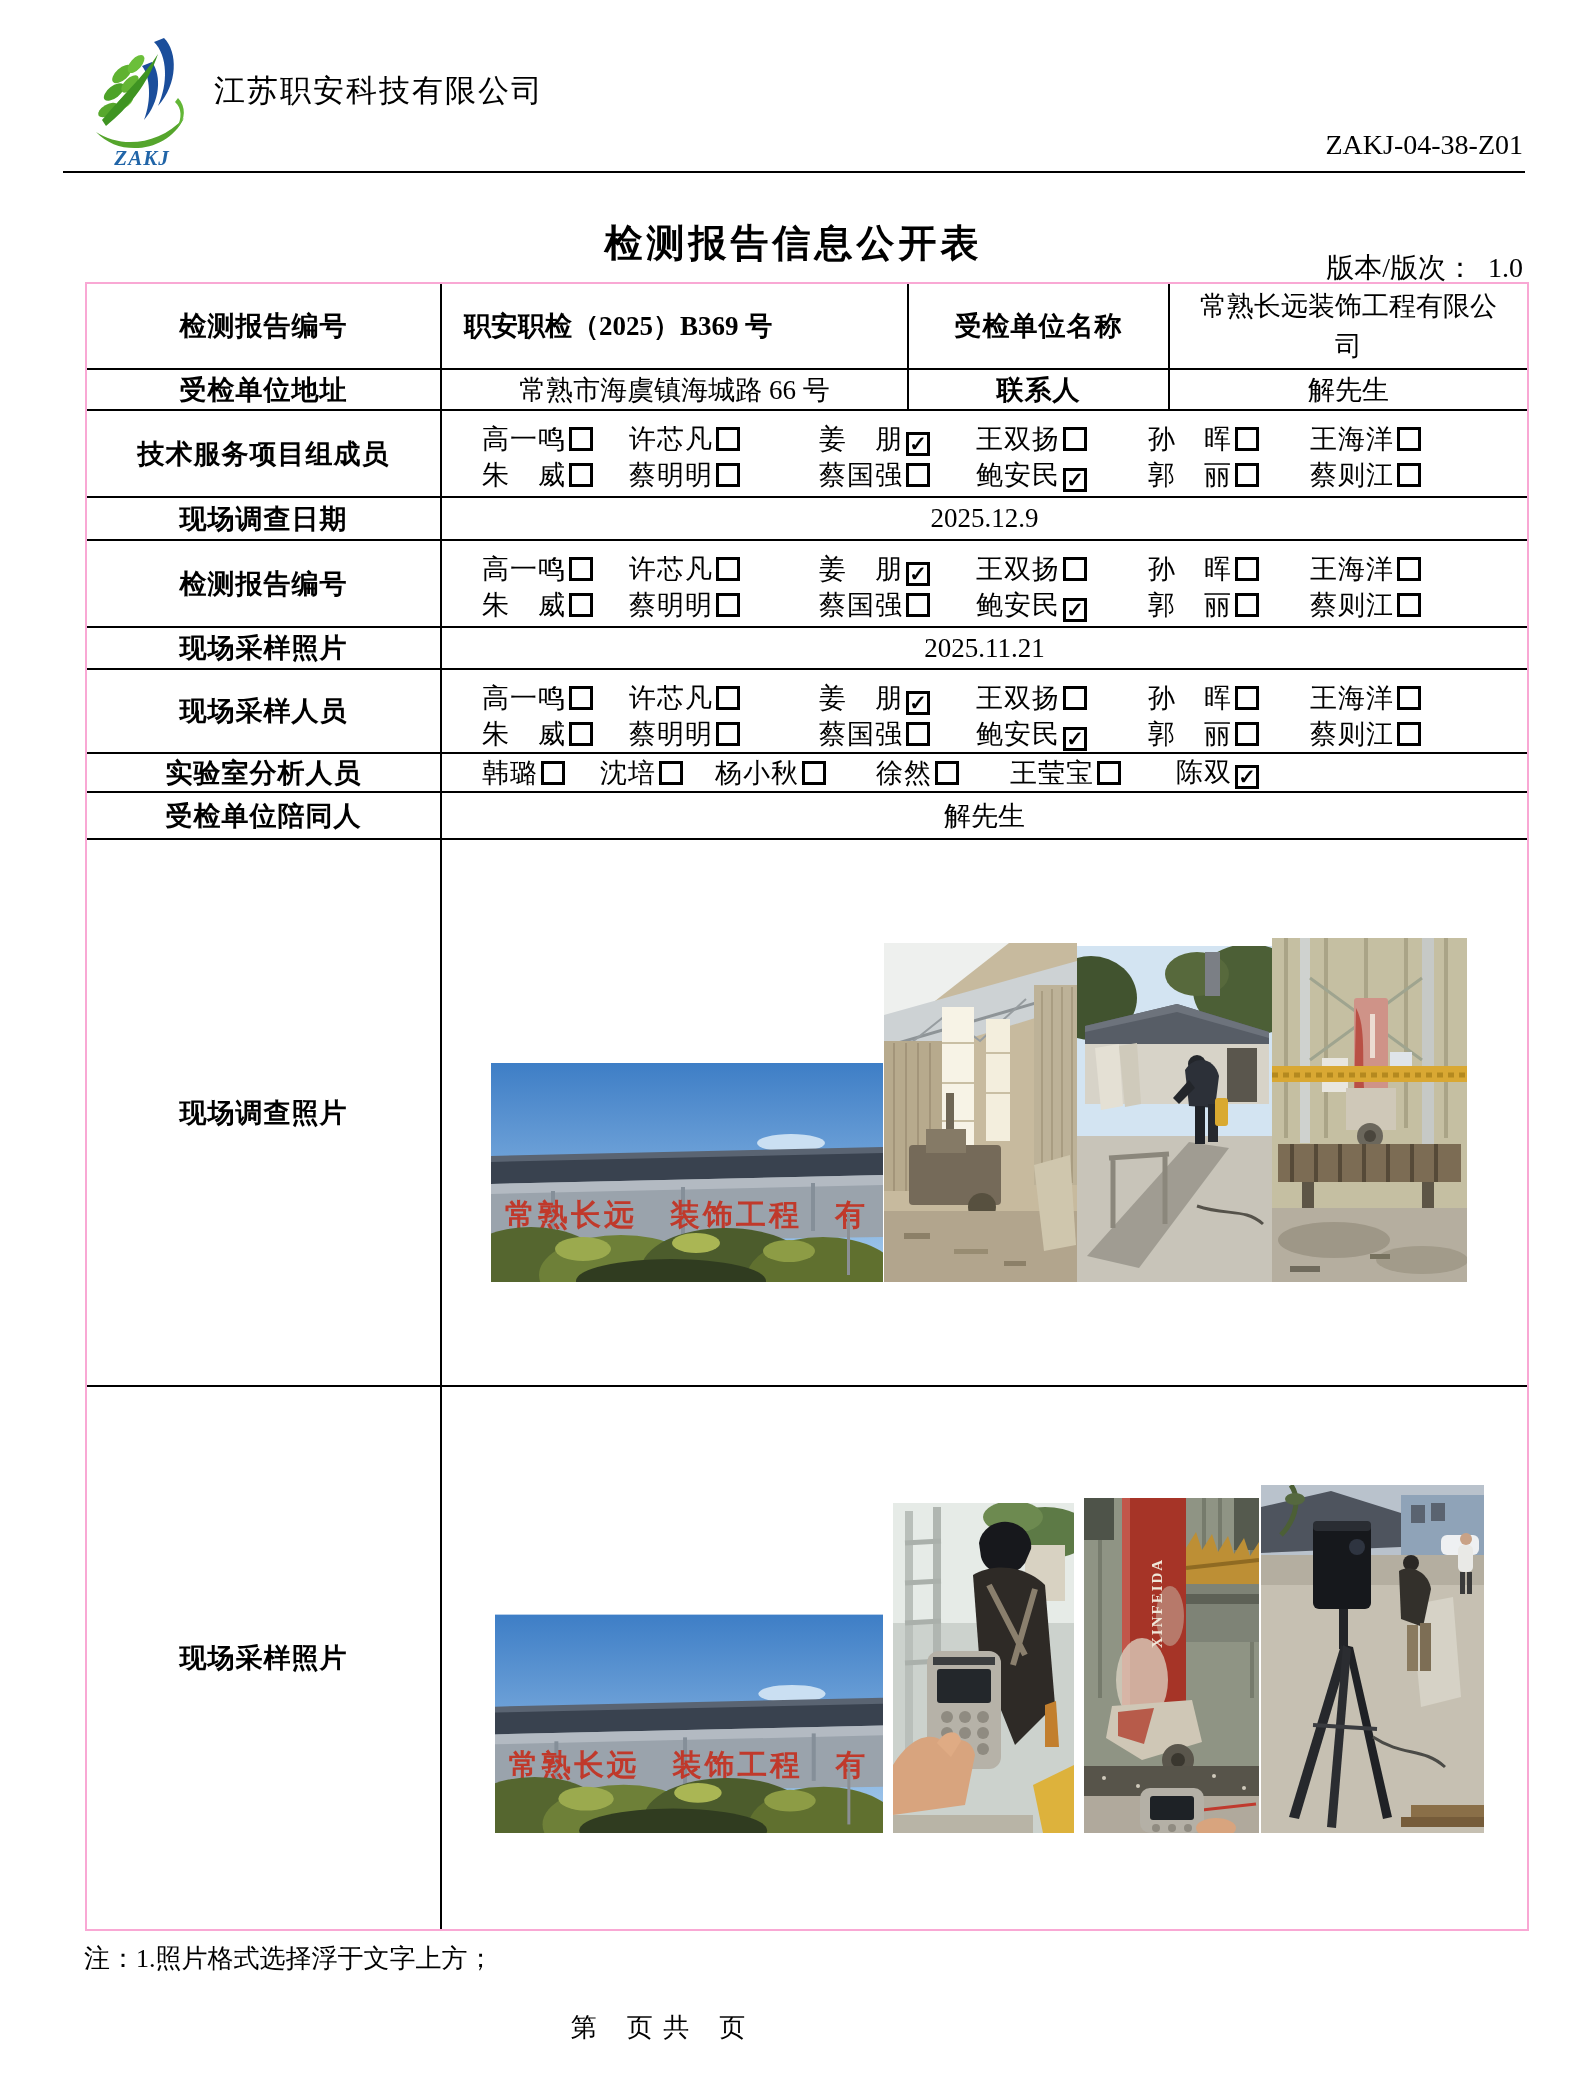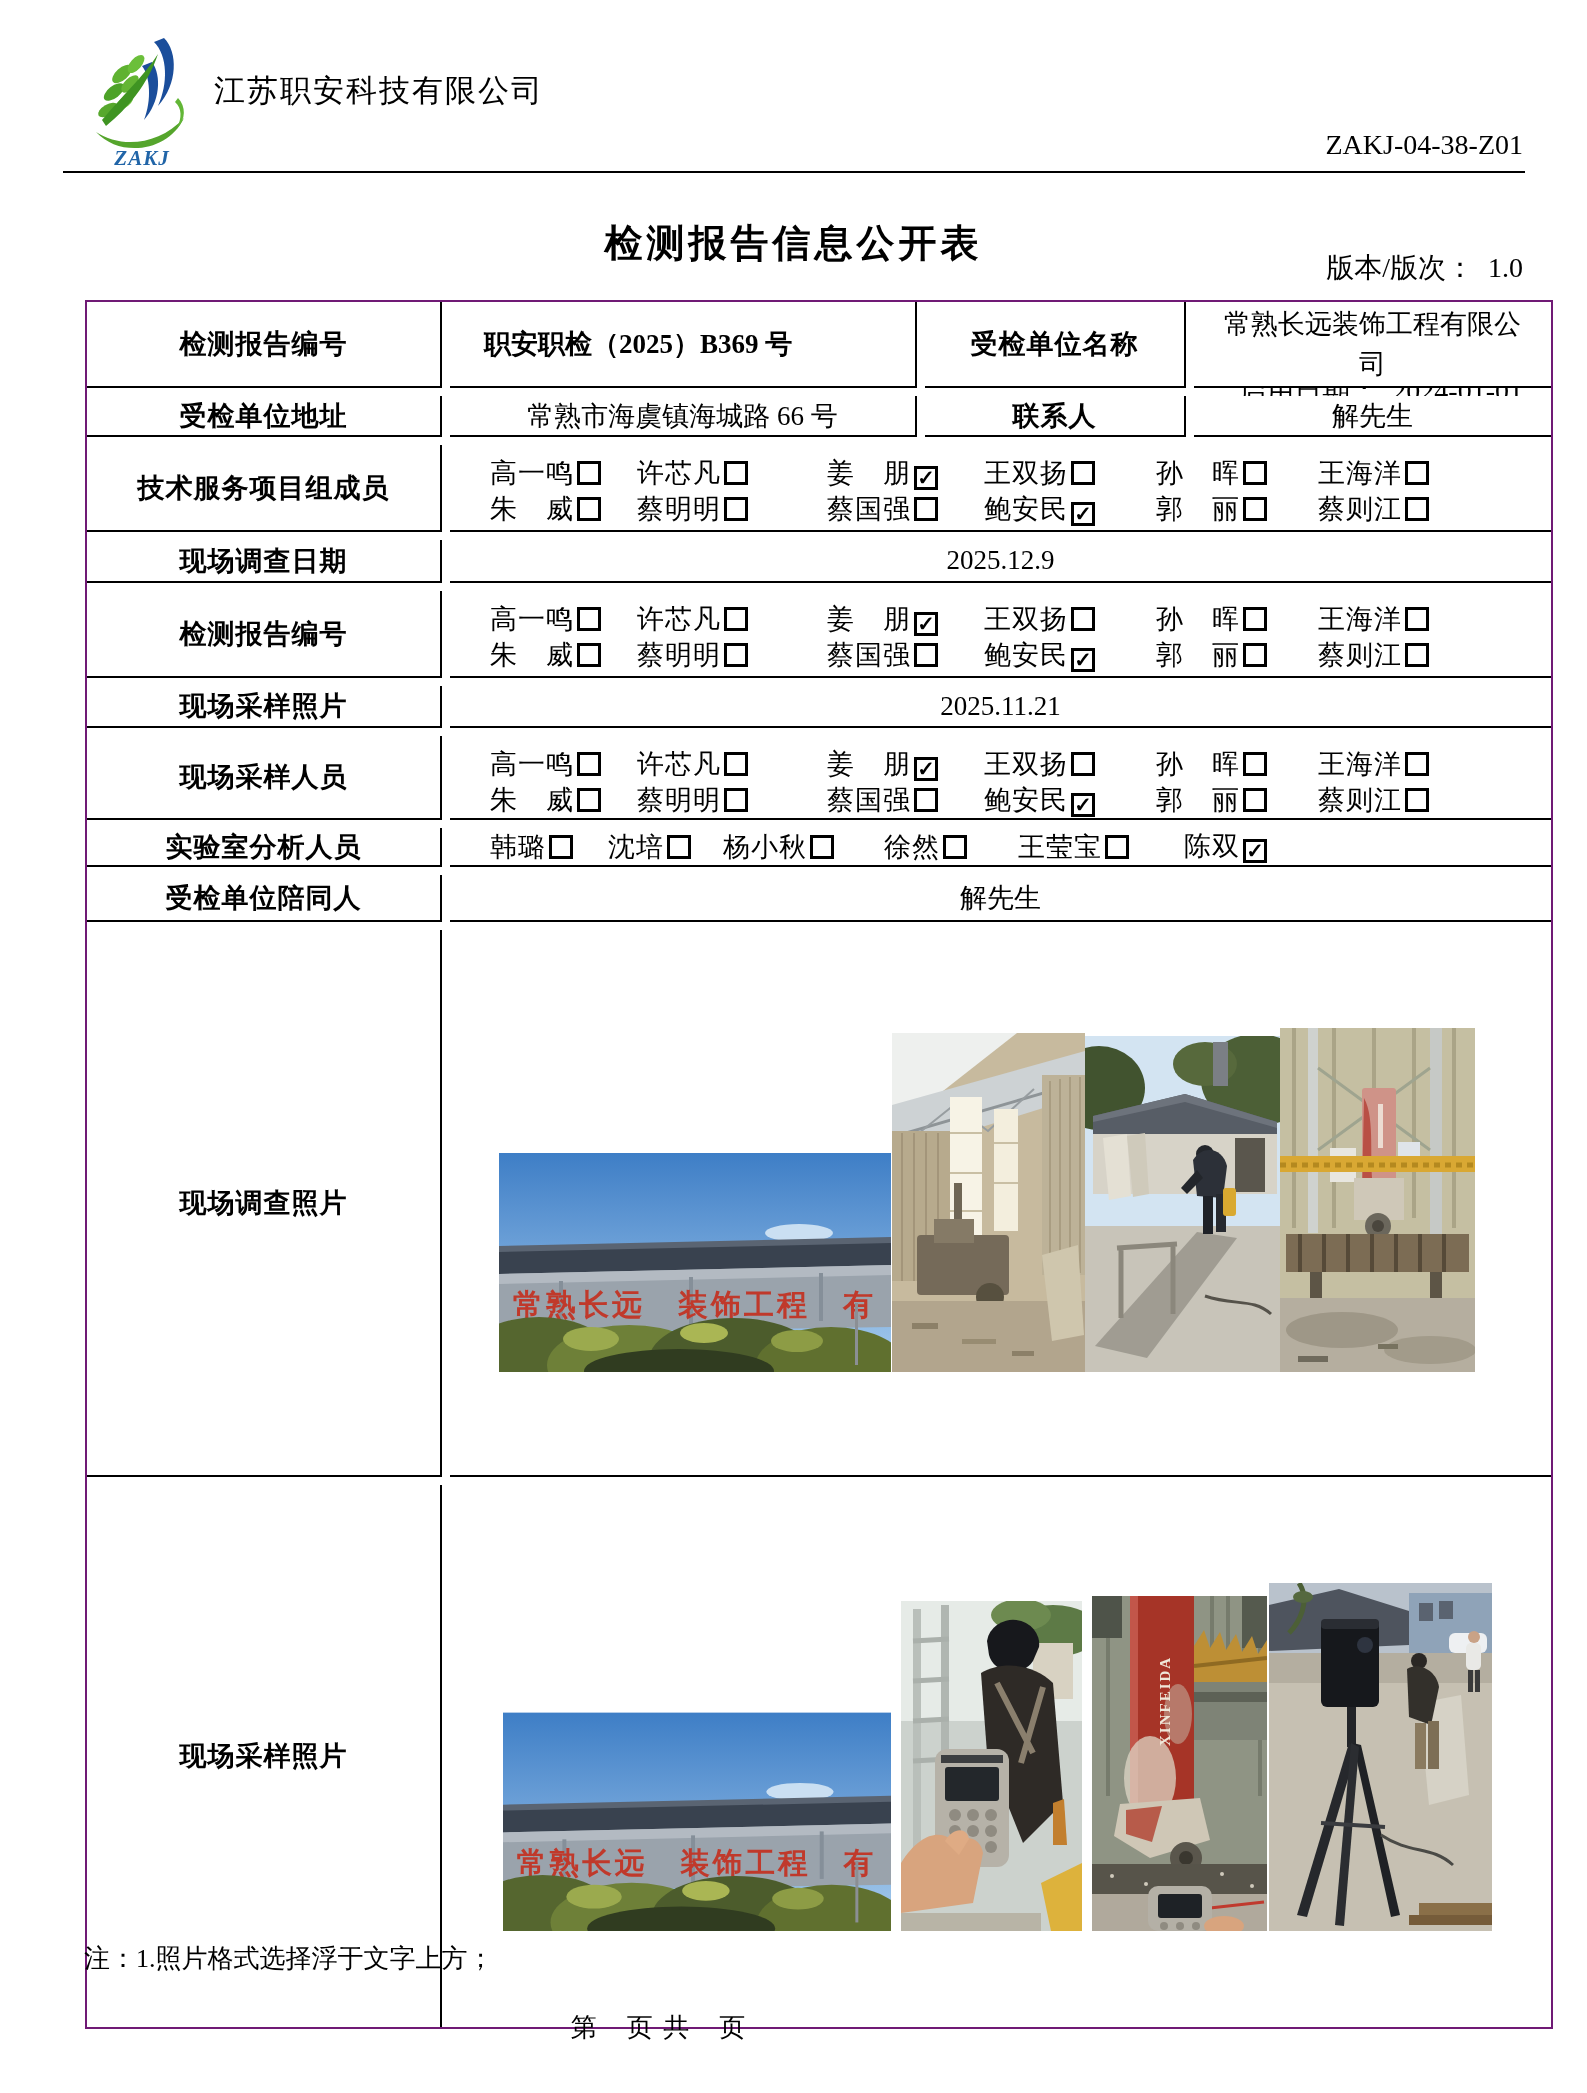--- a/index.html
+++ b/index.html
@@ -13,32 +13,32 @@
   .company-name{position:absolute;left:214px;top:70px;font-size:31px;letter-spacing:2px;}
   .doc-codes{position:absolute;right:64px;top:42px;text-align:right;font-size:28px;
              line-height:41px;white-space:pre;}
   .header-divider{position:absolute;left:63px;top:171px;width:1462px;height:2px;background:#000;}
 
   
   .page-title{position:absolute;left:0;top:218px;width:1587px;text-align:center;
               font-size:38px;font-weight:bold;letter-spacing:4px;}
 
   
-  .tbl{position:absolute;left:85px;top:300px;display:grid;
+  .tbl{position:absolute;left:85px;top:282px;display:grid;
        grid-template-columns:355px 467px 261px 357px;
        grid-template-rows:86px 41px 87px 43px 87px 42px 84px 39px 47px 547px 542px;
-       border:2px solid #701a75;font-size:27px;gap:8px;}
+       border:2px solid #f9a8d4;font-size:27px;}
   .cell{border-right:2px solid #000;border-bottom:2px solid #000;position:relative;
         overflow:hidden;background:#fff;}
   .lastcol{border-right:none;}
   .lastrow{border-bottom:none;}
   .lbl{display:flex;align-items:center;justify-content:center;font-weight:bold;
        text-align:center;letter-spacing:1px;}
   .vcenter{display:flex;align-items:center;justify-content:center;text-align:center;}
-  .vleft{display:flex;align-items:center;padding-left:34px;font-weight:bold;}
+  .vleft{display:flex;align-items:center;padding-left:22px;font-weight:bold;}
   .vwrap{display:flex;align-items:center;justify-content:center;text-align:center;
          padding:0 28px;line-height:40px;}
   .span3{grid-column:2/5;}
 
   
   .member{position:absolute;white-space:nowrap;line-height:30px;margin-left:20px;}
   .mname{letter-spacing:1px;}
   .cbox{display:inline-flex;align-items:center;justify-content:center;
         width:18px;height:18px;border:3px solid #000;margin-left:3px;
         vertical-align:-3px;font-size:21px;font-weight:bold;line-height:18px;}

